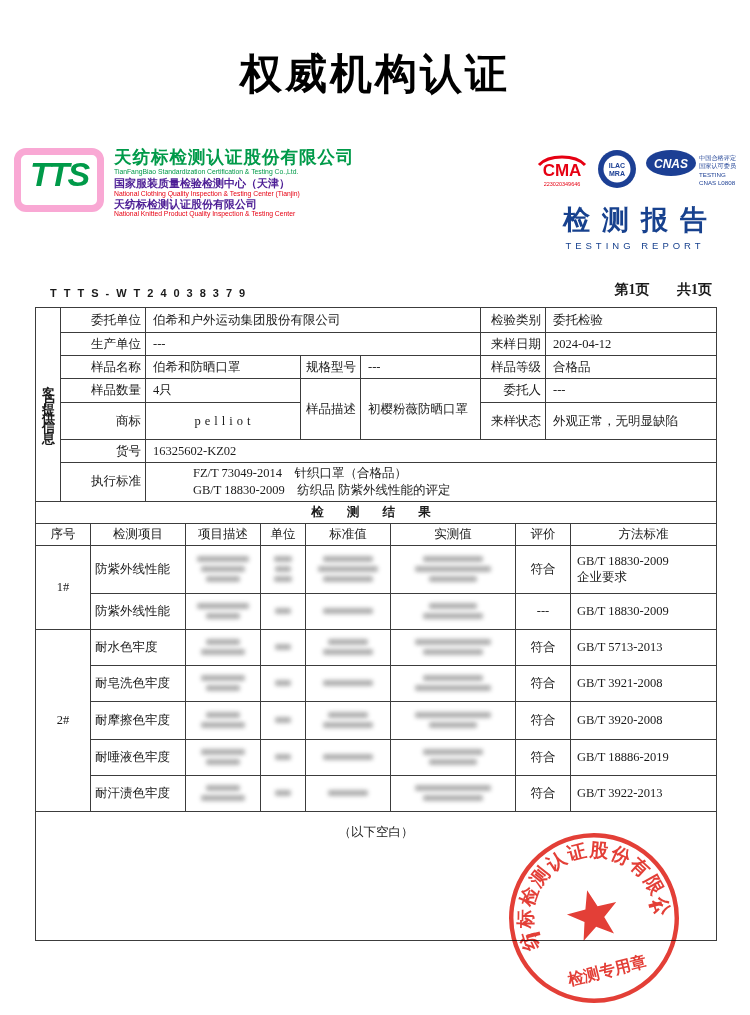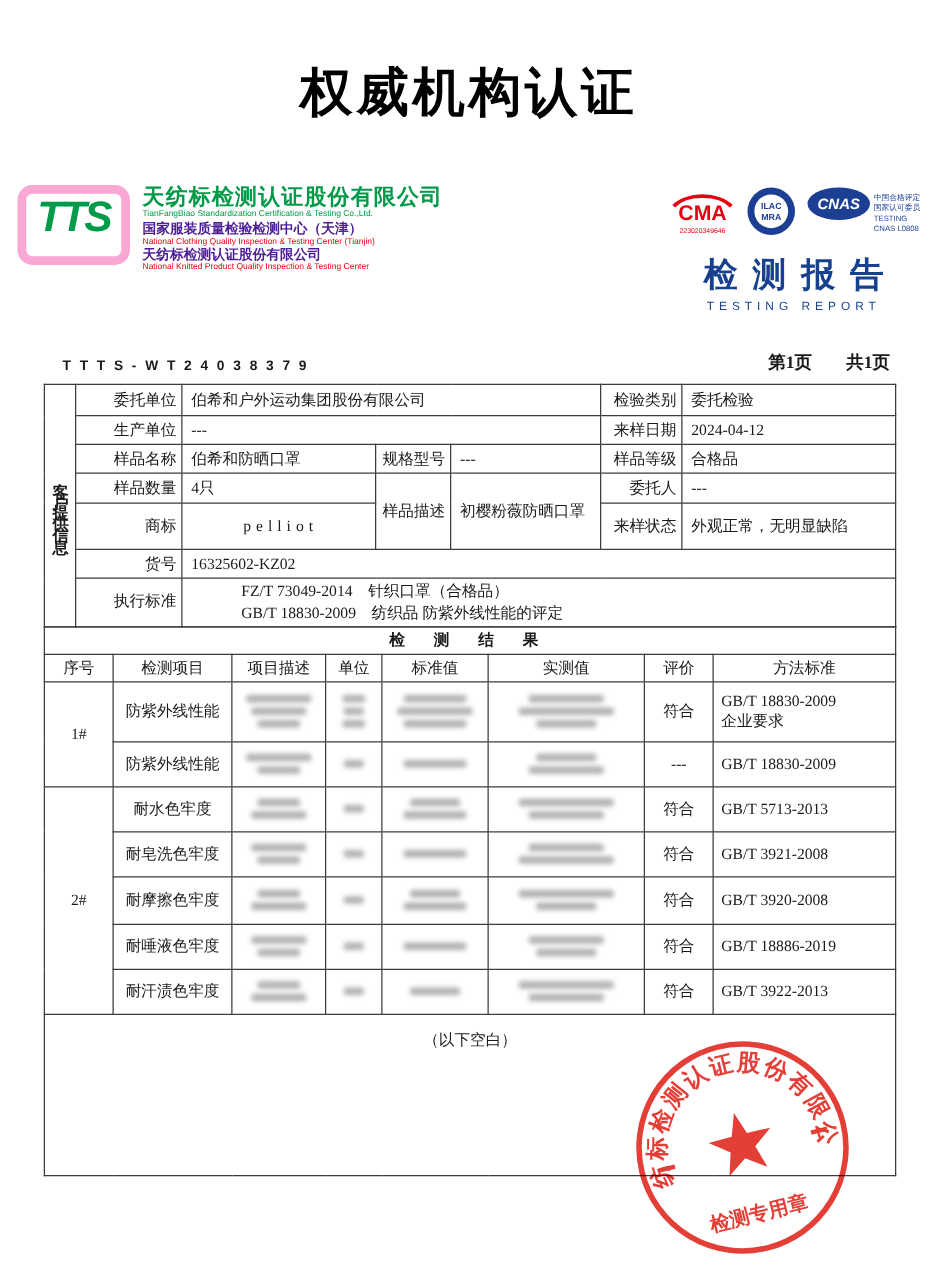--- a/index.html
+++ b/index.html
@@ -49,21 +49,21 @@
   .side-cell { text-align: center; vertical-align: middle; padding: 0 !important; }
   .vert { writing-mode: vertical-lr; text-orientation: upright; letter-spacing: 9px;
           font-size: 13px; font-weight: 600; display: inline-block; }
   .brand-val { letter-spacing: 4px; }
   .std-line { line-height: 1.35; margin-left: 40px; }
 
   .sec-head td { text-align: center; letter-spacing: 10px; font-weight: 600; height: 21px; }
   .col-head td { text-align: center; height: 21px; }
   .method-cell { text-align: left; padding-left: 6px !important; line-height: 1.3; }
   .eval-cell { text-align: center; }
-  .item-cell { text-align: center; }
+  .item-cell { text-align: left; }
 
   
   .bb { height: 6px; background: #8e8e8e; border-radius: 2px; filter: blur(2.2px);
         margin: 4px auto; opacity: .7; }
   .b1 { width: 80%; } .b2 { width: 52%; } .b3 { width: 66%; } .b4 { width: 42%; }
 
   .blank-row td { vertical-align: top; text-align: center; height: 129px; padding-top: 12px; }
 
   
   .stamp { position: absolute; left: 505px; top: 783px; width: 178px; height: 178px;

